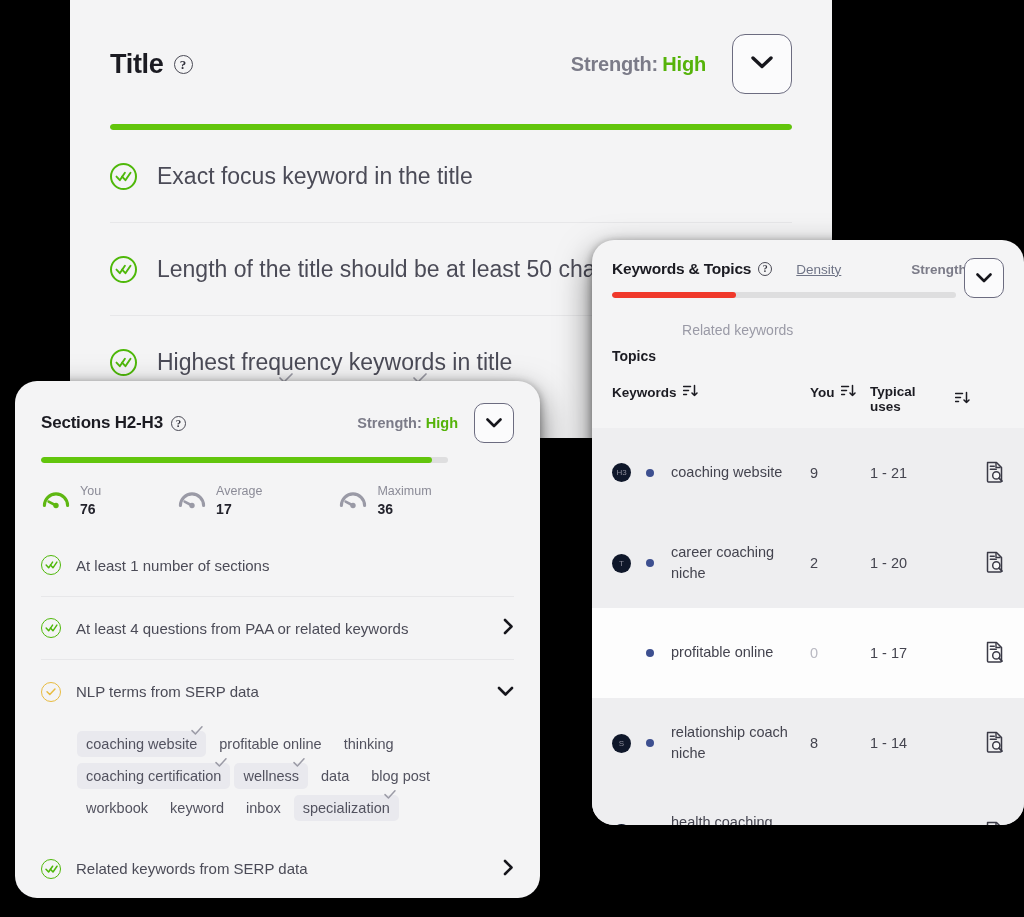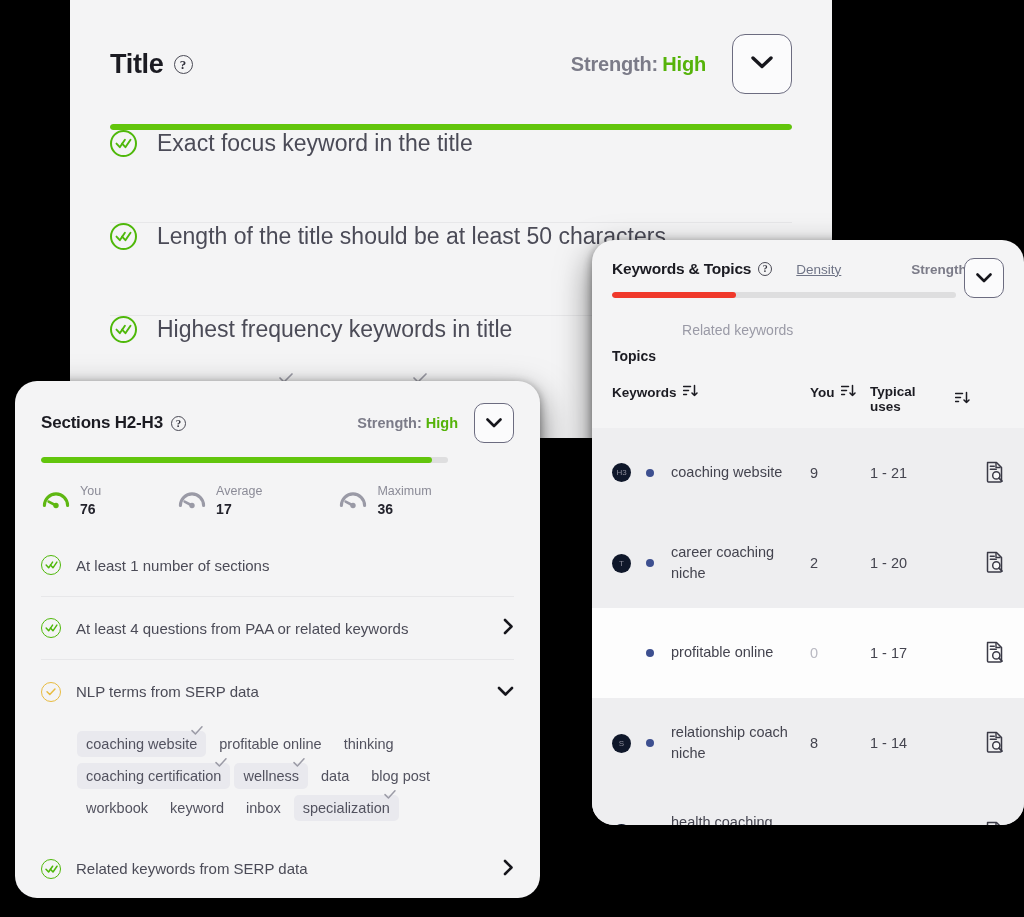--- a/index.html
+++ b/index.html
@@ -45,21 +45,21 @@
   .chev-btn.small { width: 40px; height: 40px; border-radius: 10px; }
   .bar-track {
     height: 6px; border-radius: 3px; background: #dededf; margin-top: 30px;
     position: relative; overflow: hidden;
   }
   .bar-fill { position: absolute; left: 0; top: 0; bottom: 0; border-radius: 3px; }
   .bar-green { background: #62c50c; }
   .bar-red { background: #f0392b; }
 
   .chk-row {
-    display: flex; align-items: flex-start; gap: 20px;
+    display: flex; align-items: center; gap: 20px;
     border-bottom: 1px solid #e7e7e9;
   }
   #title-card .chk-row { height: 93px; font-size: 23px; color: #4b4b57; }
   #title-card .chk-row:last-child { border-bottom: none; }
 
   .ico-circle {
     flex: 0 0 auto; width: 27px; height: 27px; border-radius: 50%;
     border: 2.2px solid #4fb80a; display: flex; align-items: center; justify-content: center;
   }
   .ico-circle.amber { border-color: #e8bb3f; }

